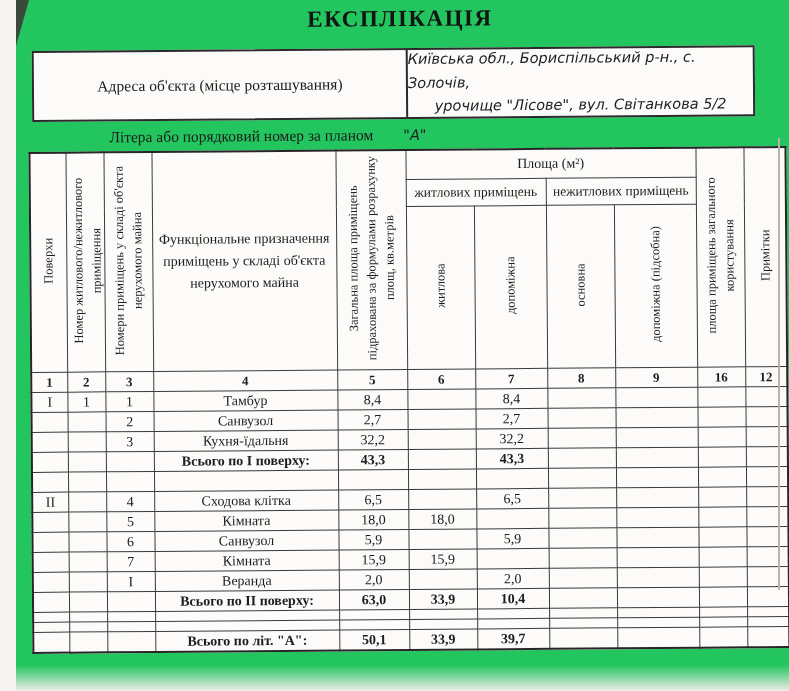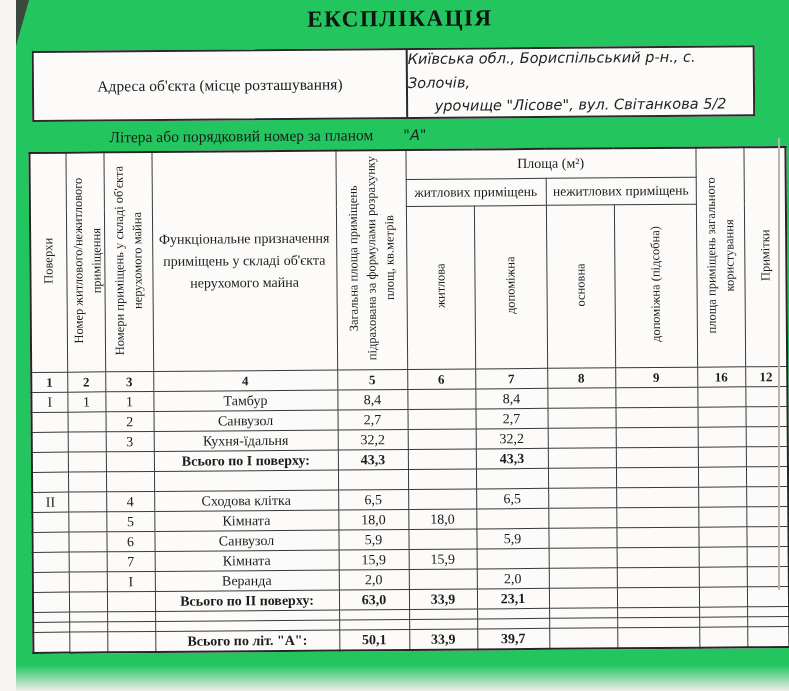--- a/index.html
+++ b/index.html
@@ -320,21 +320,21 @@
     <td></td>
     <td></td>
   </tr>
           <tr class="bold">
     <td></td>
     <td></td>
     <td></td>
     <td>Всього по II поверху:</td>
     <td>63,0</td>
     <td>33,9</td>
-    <td>23,1</td>
+    <td>10,4</td>
     <td></td>
     <td></td>
     <td></td>
     <td></td>
   </tr>
           <tr class="thin">
     <td></td>
     <td></td>
     <td></td>
     <td></td>

